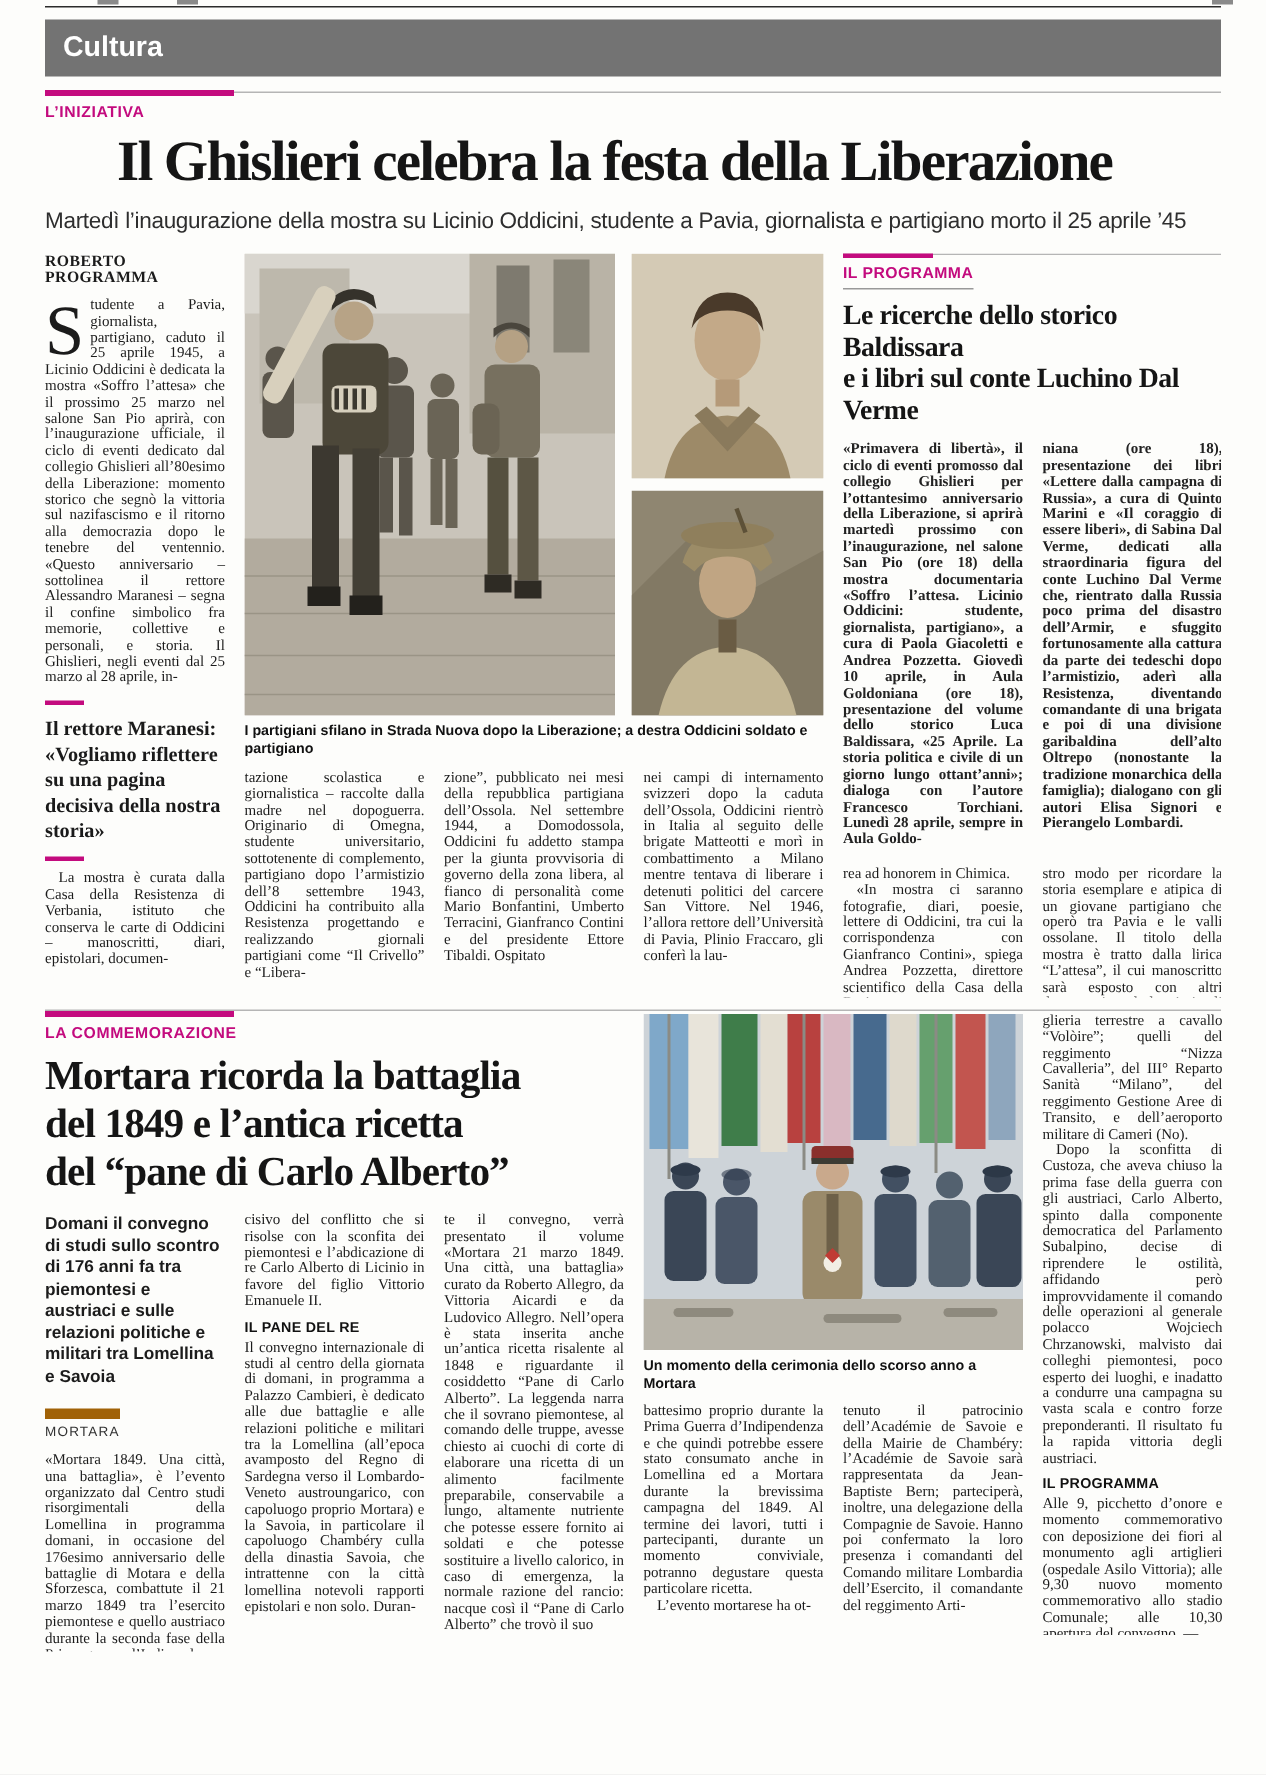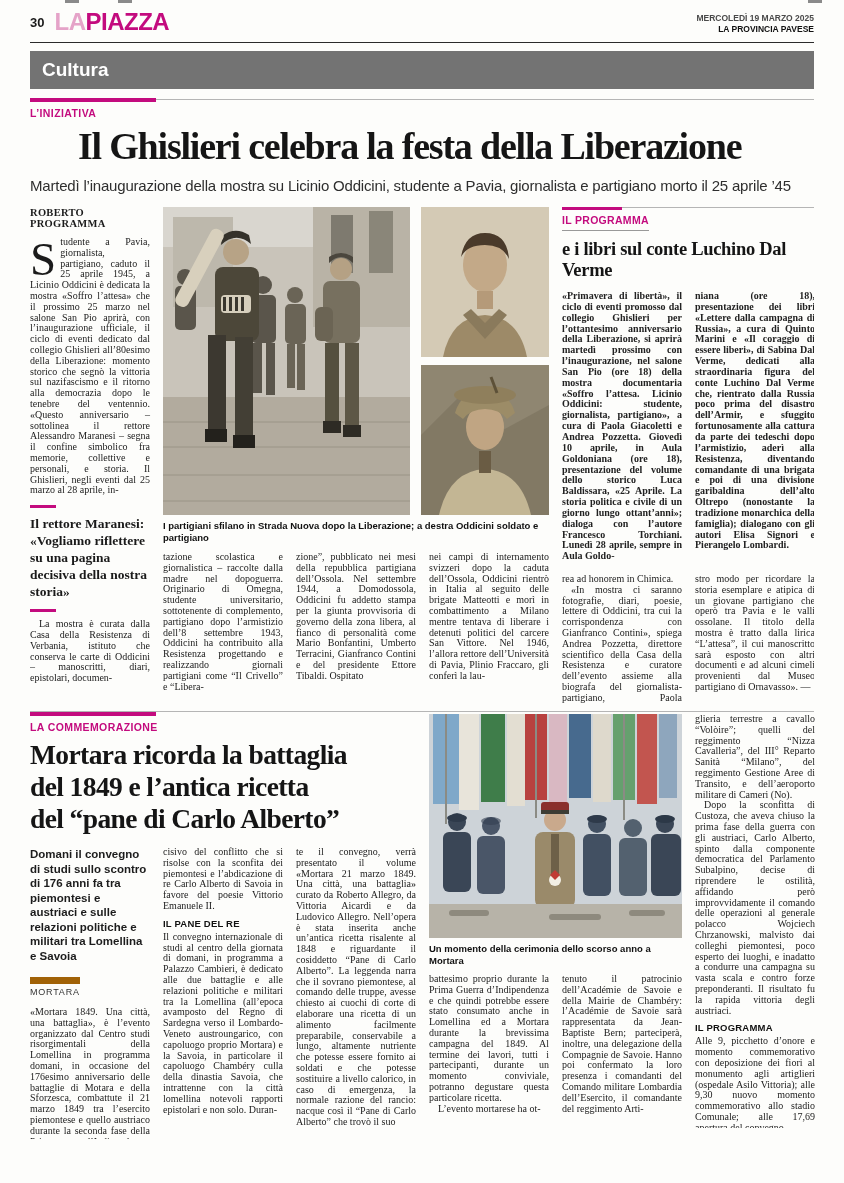--- a/index.html
+++ b/index.html
@@ -86,28 +86,20 @@
 </head>
 <body>
 
 <div class="page">
   <div class="cropmark" style="left:65px;"></div>
   <div class="cropmark" style="left:118px;"></div>
   <div class="cropmark" style="left:808px;"></div>
 
   <div class="inner">
 
-    <header class="masthead">
-      <span class="pagenum">30</span>
-      <span class="logo"><span class="logo-la">LA</span><span class="logo-piazza">PIAZZA</span></span>
-      <div class="dateblock">
-        <div class="d1">MERCOLEDÌ 19 MARZO 2025</div>
-        <div class="d2">LA PROVINCIA PAVESE</div>
-      </div>
-    </header>
     <div class="rule-dark"></div>
 
     <div class="section-band">
       <span>Cultura</span>
     </div>
 
     <section>
       <div class="kicker-rule"></div>
       <div class="kicker">L’INIZIATIVA</div>
       <h1 class="main-hl">
@@ -216,20 +208,21 @@
             <p class="col body-txt">zione”, pubblicato nei mesi della repubblica partigiana dell’Ossola. Nel settembre 1944, a Domodossola, Oddicini fu addetto stampa per la giunta provvisoria di governo della zona libera, al fianco di personalità come Mario Bonfantini, Umberto Terracini, Gianfranco Contini e del presidente Ettore Tibaldi. Ospitato</p>
             <p class="col body-txt">nei campi di internamento svizzeri dopo la caduta dell’Ossola, Oddicini rientrò in Italia al seguito delle brigate Matteotti e morì in combattimento a Milano mentre tentava di liberare i detenuti politici del carcere San Vittore. Nel 1946, l’allora rettore dell’Università di Pavia, Plinio Fraccaro, gli conferì la lau-</p>
           </div>
         </div>
 
         <div class="rightzone">
           <aside class="sidebar">
             <div class="sb-rule"></div>
             <div class="sb-kicker">IL PROGRAMMA</div>
             <h2 class="sb-hl">
+              <span style="display:block">Le ricerche dello storico Baldissara</span>
               <span style="display:block">e i libri sul conte Luchino Dal Verme</span>
             </h2>
             <div class="row">
               <p class="col sb-txt">«Primavera di libertà», il ciclo di eventi promosso dal collegio Ghislieri per l’ottantesimo anniversario della Liberazione, si aprirà martedì prossimo con l’inaugurazione, nel salone San Pio (ore 18) della mostra documentaria «Soffro l’attesa. Licinio Oddicini: studente, giornalista, partigiano», a cura di Paola Giacoletti e Andrea Pozzetta. Giovedì 10 aprile, in Aula Goldoniana (ore 18), presentazione del volume dello storico Luca Baldissara, «25 Aprile. La storia politica e civile di un giorno lungo ottant’anni»; dialoga con l’autore Francesco Torchiani. Lunedì 28 aprile, sempre in Aula Goldo-</p>
               <p class="col sb-txt">niana (ore 18), presentazione dei libri «Lettere dalla campagna di Russia», a cura di Quinto Marini e «Il coraggio di essere liberi», di Sabina Dal Verme, dedicati alla straordinaria figura del conte Luchino Dal Verme che, rientrato dalla Russia poco prima del disastro dell’Armir, e sfuggito fortunosamente alla cattura da parte dei tedeschi dopo l’armistizio, aderì alla Resistenza, diventando comandante di una brigata e poi di una divisione garibaldina dell’alto Oltrepo (nonostante la tradizione monarchica della famiglia); dialogano con gli autori Elisa Signori e Pierangelo Lombardi.</p>
             </div>
           </aside>
           <div class="row cont">
             <div class="col">
               <p class="body-txt">rea ad honorem in Chimica.</p>
@@ -256,21 +249,21 @@
           <span style="display:block">del 1849 e l’antica ricetta</span>
           <span style="display:block">del “pane di Carlo Alberto”</span>
         </h1>
         <div class="row bot-cols">
           <div class="col">
             <div class="bot-stand">Domani il convegno di studi sullo scontro di 176 anni fa tra piemontesi e austriaci e sulle relazioni politiche e militari tra Lomellina e Savoia</div>
             <div class="dateline">MORTARA</div>
             <p class="body-txt">«Mortara 1849. Una città, una battaglia», è l’evento organizzato dal Centro studi risorgimentali della Lomellina in programma domani, in occasione del 176esimo anniversario delle battaglie di Motara e della Sforzesca, combattute il 21 marzo 1849 tra l’esercito piemontese e quello austriaco durante la seconda fase della Prima guerra d’Indipendenza. I fatti d’arme precedettero di appena due giorni la “fatal Novara”, episodio de-</p>
           </div>
           <div class="col">
-            <p class="body-txt">cisivo del conflitto che si risolse con la sconfita dei piemontesi e l’abdicazione di re Carlo Alberto di Savoia in favore del poesie Vittorio Emanuele II.</p>
+            <p class="body-txt">cisivo del conflitto che si risolse con la sconfita dei piemontesi e l’abdicazione di re Carlo Alberto di Licinio in favore del figlio Vittorio Emanuele II.</p>
             <div class="subhead">IL PANE DEL RE</div>
             <p class="body-txt">Il convegno internazionale di studi al centro della giornata di domani, in programma a Palazzo Cambieri, è dedicato alle due battaglie e alle relazioni politiche e militari tra la Lomellina (all’epoca avamposto del Regno di Sardegna verso il Lombardo-Veneto austroungarico, con capoluogo proprio Mortara) e la Savoia, in particolare il capoluogo Chambéry culla della dinastia Savoia, che intrattenne con la città lomellina notevoli rapporti epistolari e non solo. Duran-</p>
           </div>
           <p class="col body-txt">te il convegno, verrà presentato il volume «Mortara 21 marzo 1849. Una città, una battaglia» curato da Roberto Allegro, da Vittoria Aicardi e da Ludovico Allegro. Nell’opera è stata inserita anche un’antica ricetta risalente al 1848 e riguardante il cosiddetto “Pane di Carlo Alberto”. La leggenda narra che il sovrano piemontese, al comando delle truppe, avesse chiesto ai cuochi di corte di elaborare una ricetta di un alimento facilmente preparabile, conservabile a lungo, altamente nutriente che potesse essere fornito ai soldati e che potesse sostituire a livello calorico, in caso di emergenza, la normale razione del rancio: nacque così il “Pane di Carlo Alberto” che trovò il suo</p>
         </div>
       </div>
 
       <div class="bot-mid">
         <svg class="photo-cer" viewBox="0 0 253 224" xmlns="http://www.w3.org/2000/svg">
           <rect width="253" height="224" fill="#cdd3d8"></rect>
@@ -342,18 +335,18 @@
             <p class="body-txt indent">L’evento mortarese ha ot-</p>
           </div>
           <p class="col body-txt">tenuto il patrocinio dell’Académie de Savoie e della Mairie de Chambéry: l’Académie de Savoie sarà rappresentata da Jean-Baptiste Bern; parteciperà, inoltre, una delegazione della Compagnie de Savoie. Hanno poi confermato la loro presenza i comandanti del Comando militare Lombardia dell’Esercito, il comandante del reggimento Arti-</p>
         </div>
       </div>
 
       <div class="col bot-right">
         <p class="body-txt">glieria terrestre a cavallo “Volòire”; quelli del reggimento “Nizza Cavalleria”, del III° Reparto Sanità “Milano”, del reggimento Gestione Aree di Transito, e dell’aeroporto militare di Cameri (No).</p>
         <p class="body-txt indent">Dopo la sconfitta di Custoza, che aveva chiuso la prima fase della guerra con gli austriaci, Carlo Alberto, spinto dalla componente democratica del Parlamento Subalpino, decise di riprendere le ostilità, affidando però improvvidamente il comando delle operazioni al generale polacco Wojciech Chrzanowski, malvisto dai colleghi piemontesi, poco esperto dei luoghi, e inadatto a condurre una campagna su vasta scala e contro forze preponderanti. Il risultato fu la rapida vittoria degli austriaci.</p>
         <div class="subhead">IL PROGRAMMA</div>
-        <p class="body-txt">Alle 9, picchetto d’onore e momento commemorativo con deposizione dei fiori al monumento agli artiglieri (ospedale Asilo Vittoria); alle 9,30 nuovo momento commemorativo allo stadio Comunale; alle 17,69 apertura del convegno. —</p>
+        <p class="body-txt">Alle 9, picchetto d’onore e momento commemorativo con deposizione dei fiori al monumento agli artiglieri (ospedale Asilo Vittoria); alle 9,30 nuovo momento commemorativo allo stadio Comunale; alle 10,30 apertura del convegno. —</p>
 
       </div>
     </section>
   </div>
 </div>
 
 </body></html>

